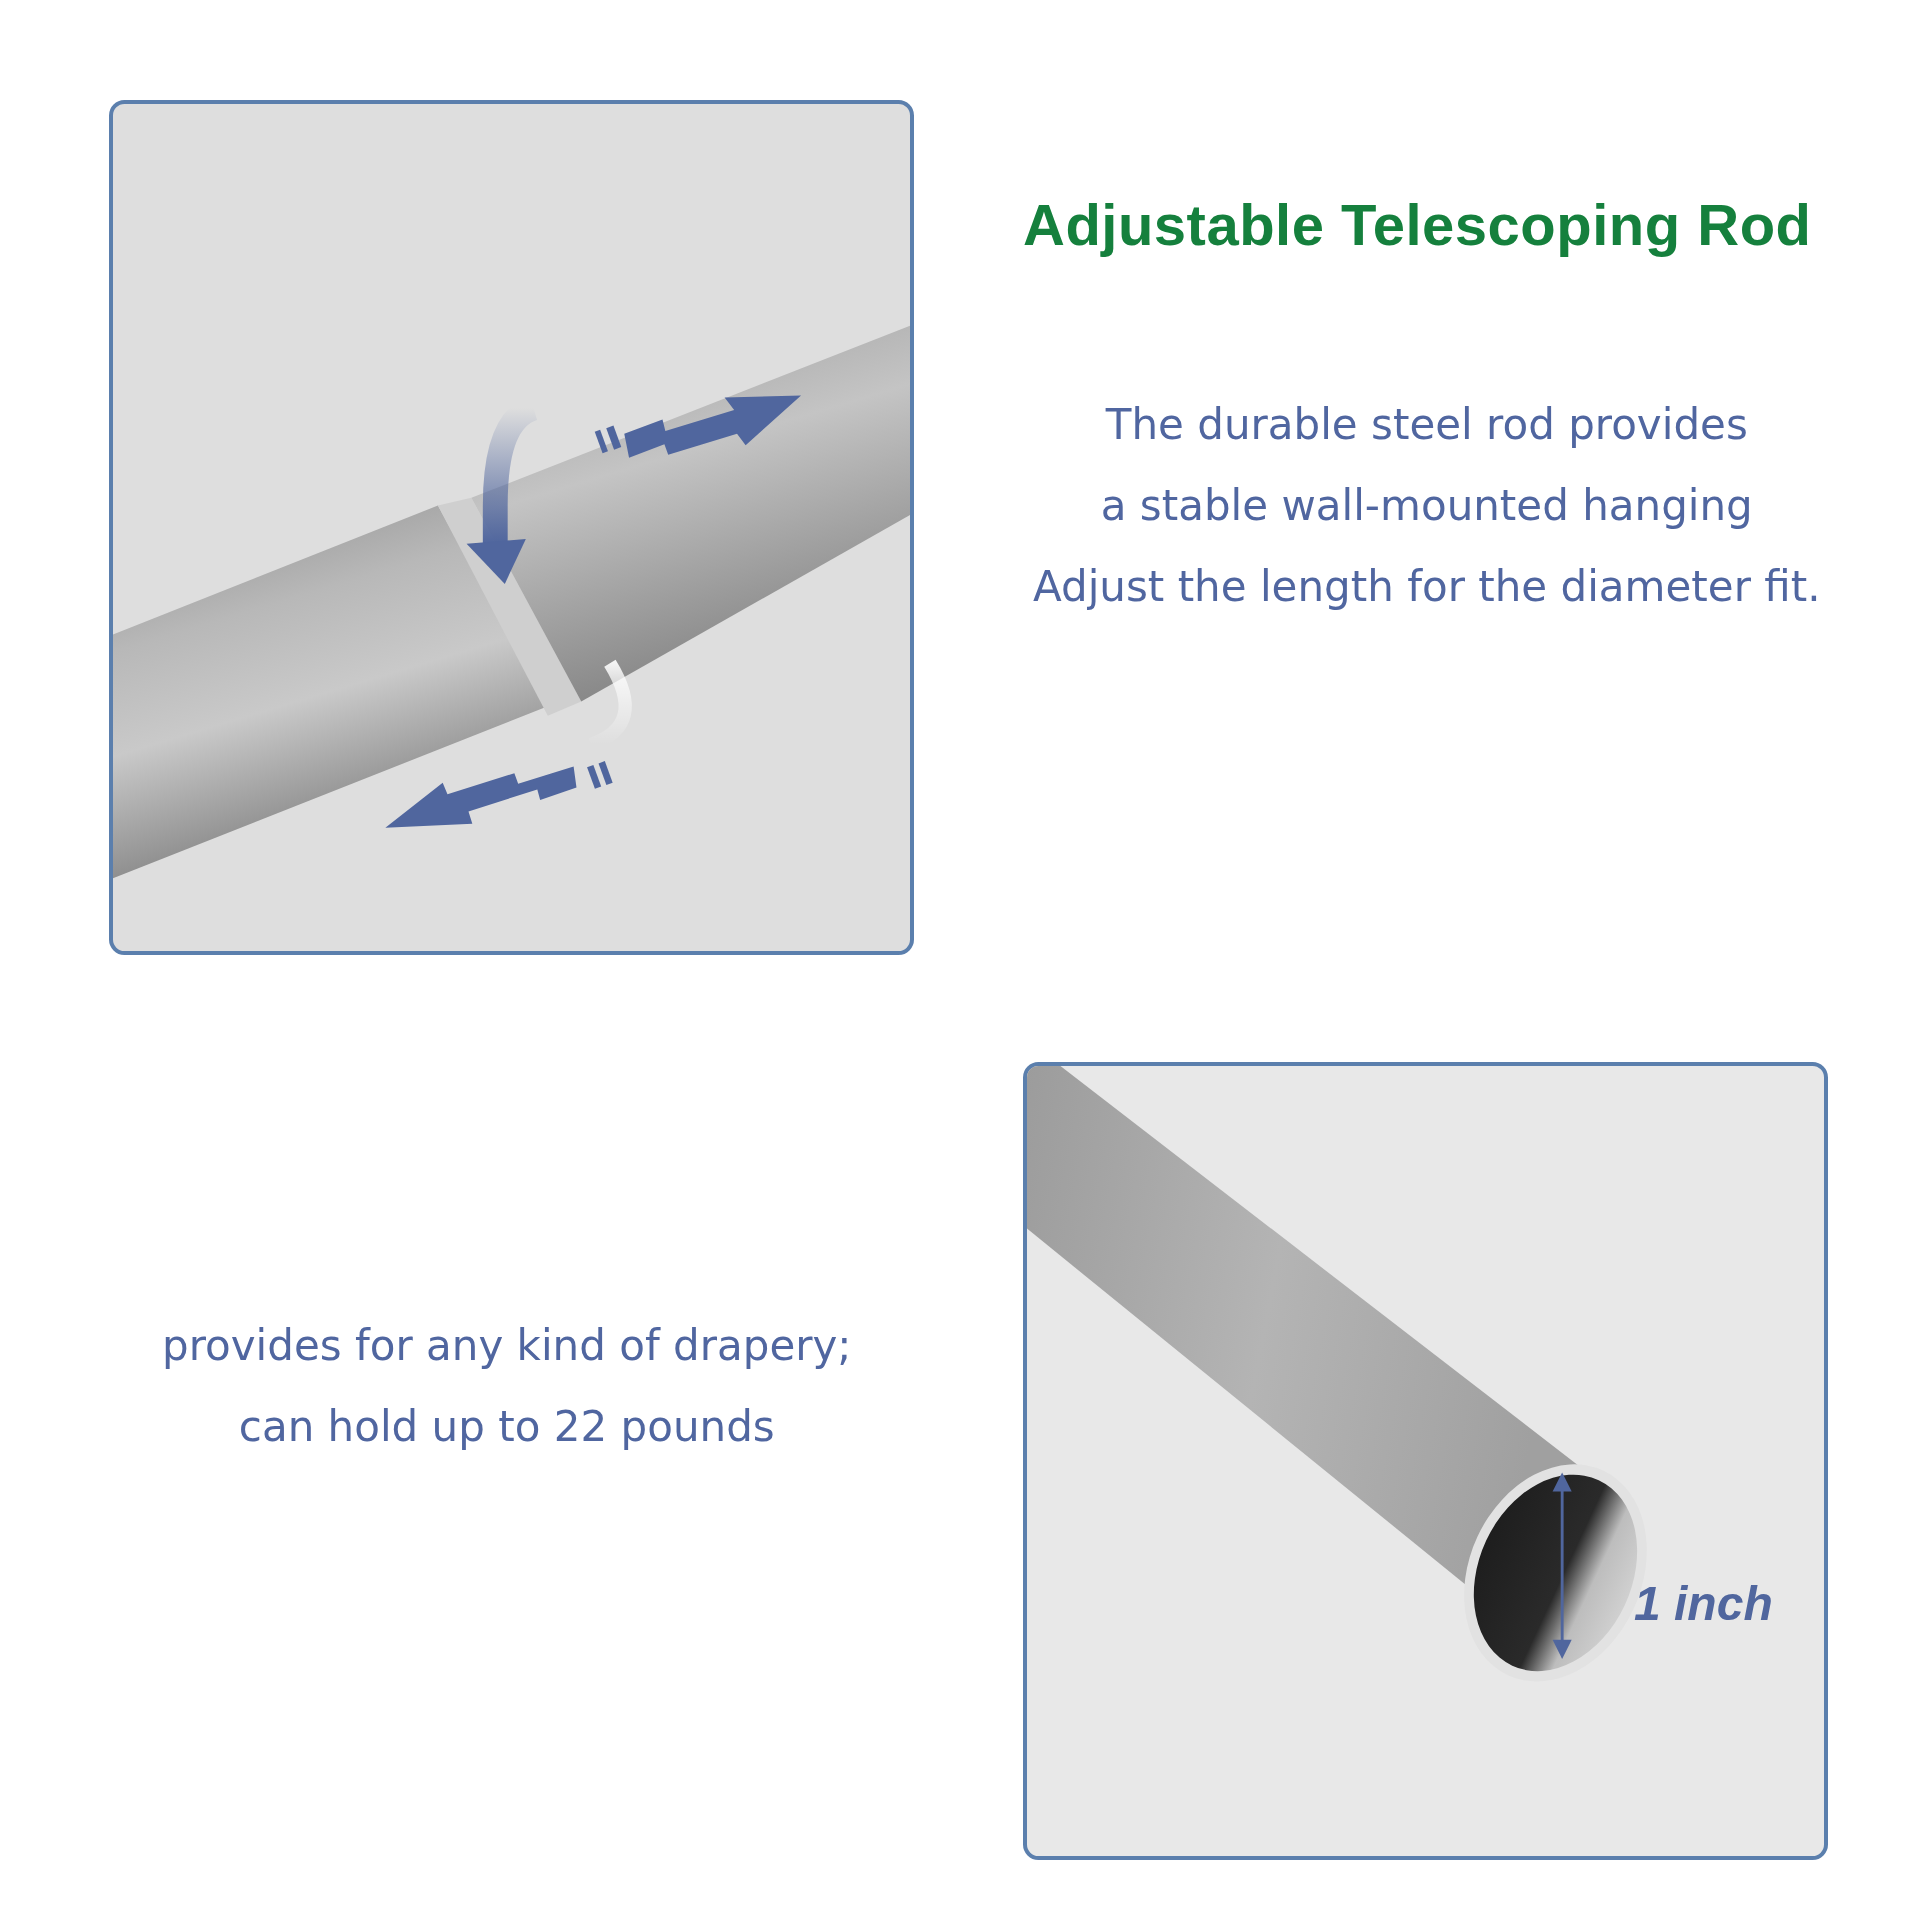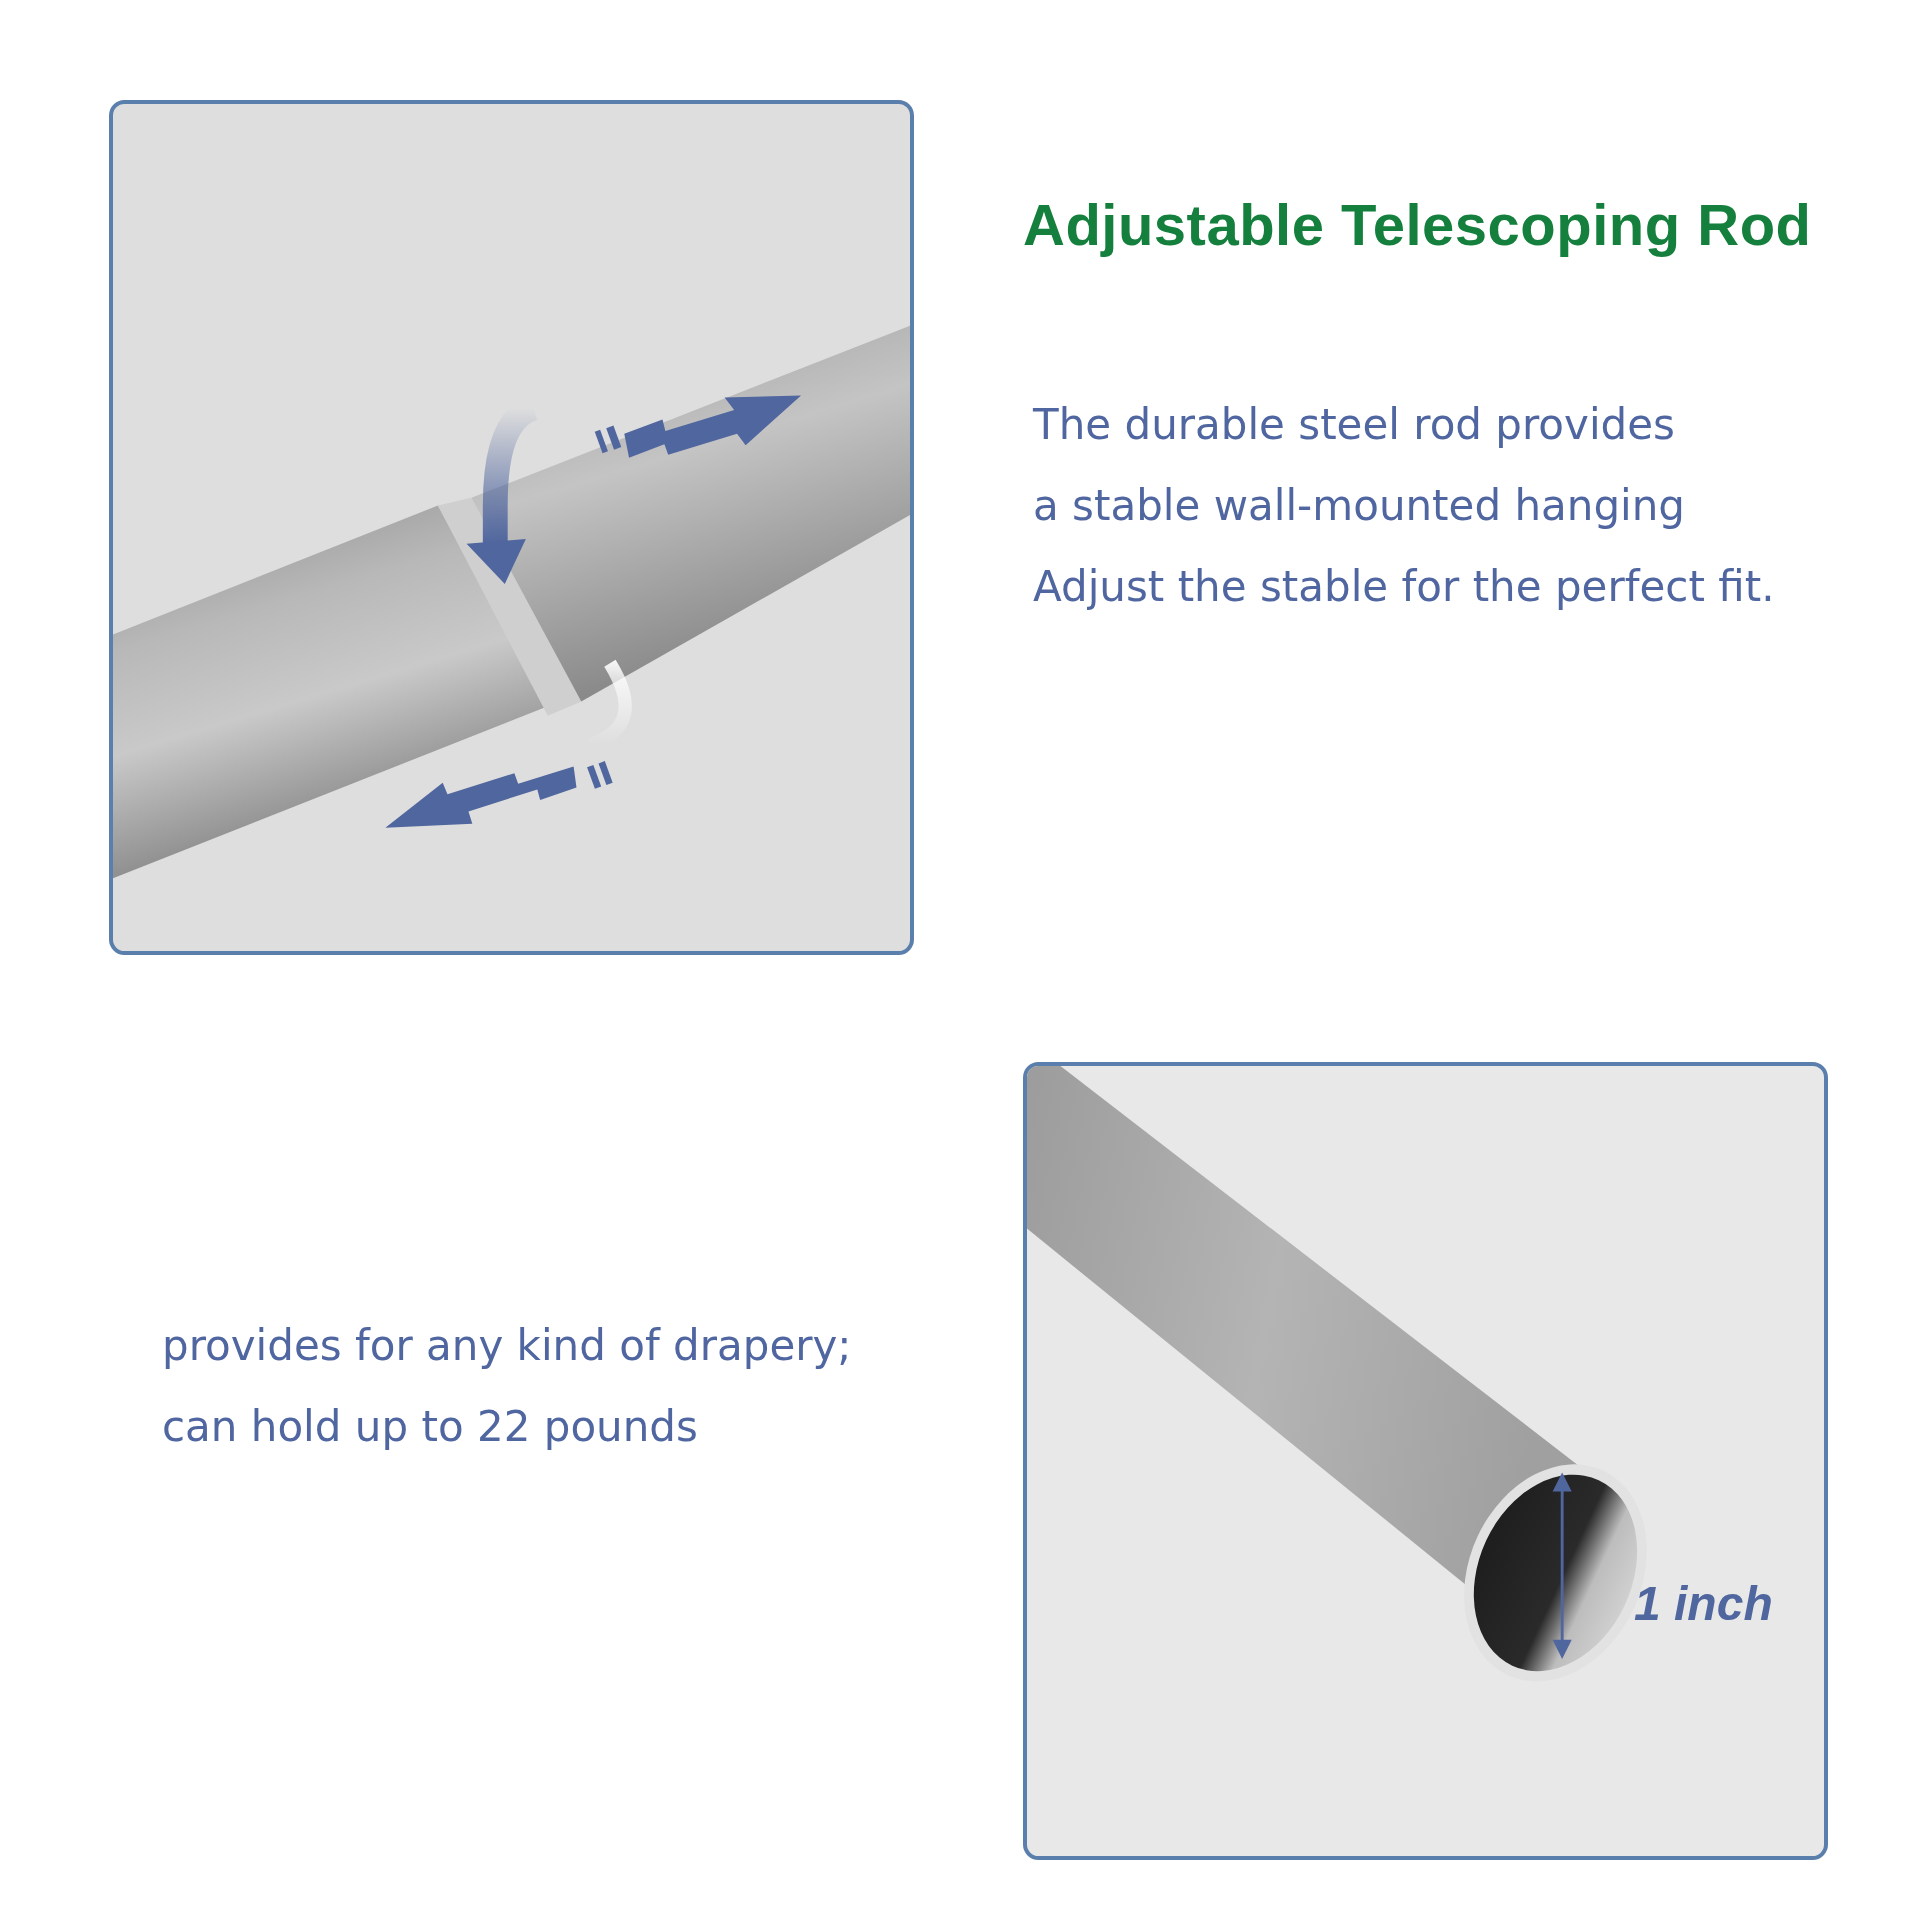--- a/index.html
+++ b/index.html
@@ -2,21 +2,21 @@
 <html><head>
 <meta charset="utf-8">
 <style>
   html, body { margin:0; padding:0; }
   body { width:1931px; height:1931px; background:#ffffff; position:relative; overflow:hidden; font-family:"DejaVu Sans", sans-serif; }
   .panel { position:absolute; border:4.8px solid #5b7fad; border-radius:15.4px; overflow:hidden; box-sizing:border-box; }
   #panel-top { left:109px; top:100px; width:805px; height:855px; background:#dedede; }
   #panel-bottom { left:1023px; top:1062px; width:805px; height:798px; background:#e8e8e8; }
   .panel svg { position:absolute; left:0; top:0; width:100%; height:100%; }
   .title { position:absolute; left:1023px; top:191px; font-family:"Liberation Sans", sans-serif; font-weight:bold; font-size:58px; color:#15803d; letter-spacing:0.5px; white-space:nowrap; }
-  .para { position:absolute; font-family:"DejaVu Sans", sans-serif; font-size:42px; color:#5066a0; line-height:81px; white-space:nowrap; }
+  .para { position:absolute; font-family:"DejaVu Sans", sans-serif; font-size:42px; color:#5066a0; line-height:81px; white-space:nowrap;text-align:center; }
   #para-top { left:1033px; top:384px; }
   #para-bottom { left:162px; top:1305px; }
   .dim-label { position:absolute; left:1634px; top:1576px; font-family:"Liberation Sans", sans-serif; font-weight:bold; font-size:48px; color:#50669e; white-space:nowrap;font-style:italic; }
 </style>
 </head>
 <body>
 
 <div id="panel-top" class="panel">
   <svg viewBox="0 0 834 886" preserveAspectRatio="none">
     <defs>
@@ -66,21 +66,21 @@
       <rect x="512" y="688" width="7" height="24" transform="rotate(-20 515 700)"></rect>
     </g>
   </svg>
 </div>
 
 <div class="title">Adjustable Telescoping Rod</div>
 
 <div id="para-top" class="para">
   <div>The durable steel rod provides</div>
   <div>a stable wall-mounted hanging</div>
-  <div>Adjust the stable for the perfect fit.</div>
+  <div>Adjust the length for the diameter fit.</div>
 </div>
 
 <div id="para-bottom" class="para">
   <div>provides for any kind of drapery;</div>
   <div>can hold up to 22 pounds</div>
 </div>
 
 <div id="panel-bottom" class="panel">
   <svg viewBox="0 0 834 826" preserveAspectRatio="none">
     <defs>

